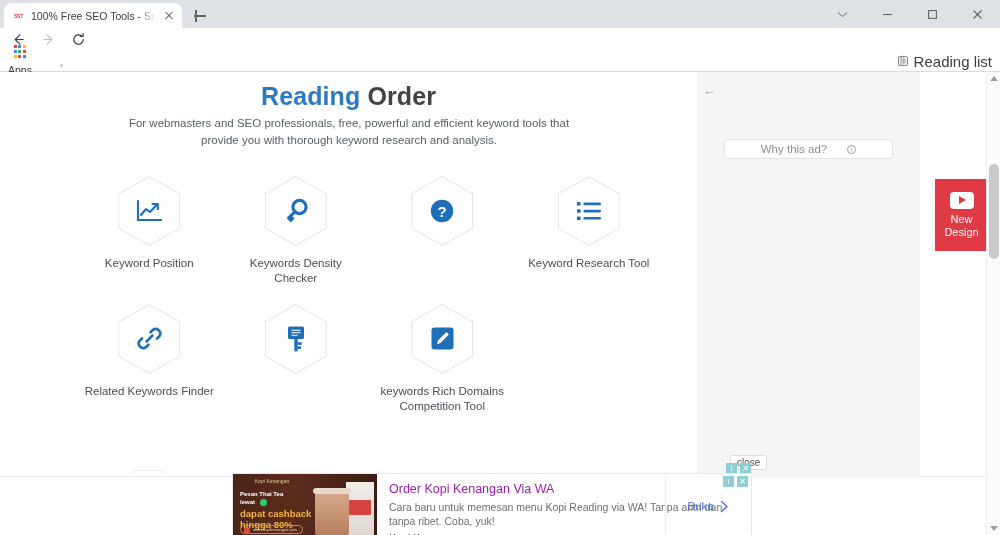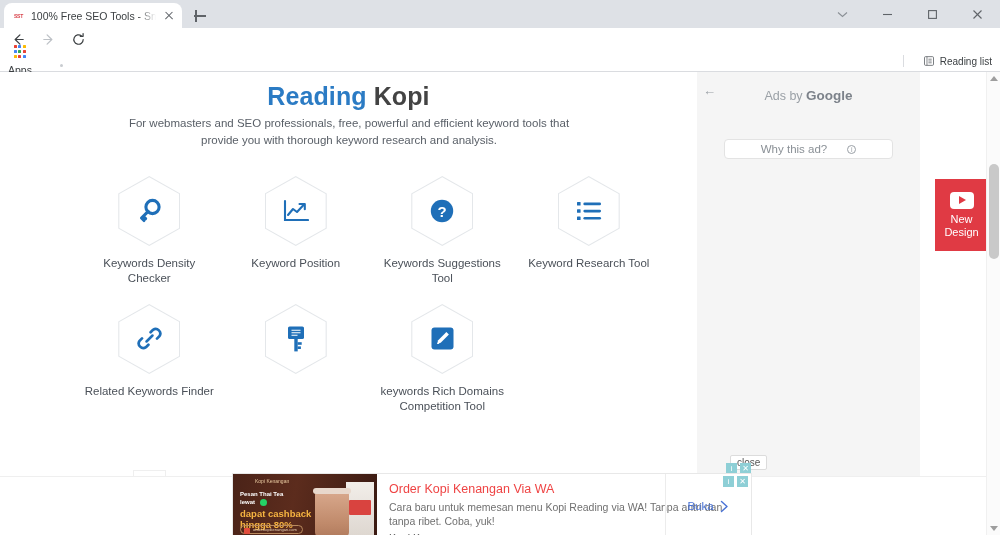--- a/index.html
+++ b/index.html
@@ -82,21 +82,21 @@
     display:flex; align-items:center;
   }
   .apps-btn { display:flex; align-items:center; gap:6px; margin-left:8px; cursor:pointer;flex-direction:column; }
   .apps-grid { display:grid; grid-template-columns:repeat(3,3px); grid-template-rows:repeat(3,3px); gap:1.6px; }
   .apps-grid i { width:3px; height:3px; border-radius:.5px; display:block; }
   .apps-label { font-size:10.5px; color:#3c4043; }
   .bm-sep { position:absolute; right:96px; top:5px; width:1px; height:12px; background:#dadce0; }
   .reading {
     position:absolute; right:8px; top:0; height:22px; display:flex; align-items:center; gap:5px; cursor:pointer;
   }
-  .reading-label { font-size:10px; color:#3c4043; }
+  .reading-label { font-size:15px; color:#3c4043; }
   .dot-placeholder { position:absolute; left:60px; top:14px; width:3px; height:3px; background:#c8ccd0; border-radius:50%; }
 
   
   .viewport {
     position:absolute; top:72px; left:0; width:1000px; height:463px;
     background:#fff; overflow:hidden;
   }
 
   
   .content { position:absolute; top:0; left:0; width:697px; height:463px; background:#fff; }
@@ -227,21 +227,21 @@
   }
   .ad-box {
     position:absolute; right:3px; bottom:0; width:28px; height:56px;
     background:linear-gradient(to bottom,#f2eee9,#ddd6cf);
   }
   .ad-box-label {
     position:absolute; top:18px; left:3px; width:22px; height:15px;
     background:#d9433f; border-radius:1px;
   }
   .ad-body { flex:1 1 auto; padding:7px 10px 0 12px; position:relative; }
-  .ad-title { font-size:12.5px; color:#ef4444; line-height:16px; }
+  .ad-title { font-size:12.5px; color:#a21caf; line-height:16px; }
   .ad-desc { font-size:10.5px; color:#707070; line-height:14px; margin-top:3px; }
   .ad-brand { font-size:10.5px; color:#555; margin-top:4px; }
   .ad-cta {
     position:absolute; right:0; top:0; width:86px; height:64px;
     border-left:1px solid #ececec; display:flex; align-items:center;
     justify-content:center; gap:5px; cursor:pointer;
   }
   .ad-cta-label { font-size:11.5px; color:#4a73d6; }
   .ad-marks { position:absolute; top:2px; right:3px; display:flex; gap:3px; }
   .mark {
@@ -373,77 +373,73 @@
         <line x1="7.2" y1="10.4" x2="11.6" y2="10.4" stroke="#5f6368" stroke-width="1"></line>
       </svg>
       <span class="reading-label">Reading list</span>
     </div>
   </div>
 
   <div class="viewport">
 
     <div class="ad-col">
       <div class="ad-back">←</div>
-      <div class="ads-by">
-        <span>Ads by </span><b>Google</b>
-      </div>
       <div class="btn-why">
         <span>Why this ad?</span>
         <span class="info-circle">i</span>
       </div>
     </div>
     <div class="right-white"></div>
 
     <div class="content">
       <div class="page-title">
-        <span class="hl">Reading</span><span> Kopi</span>
+        <span class="hl">Reading</span><span> Order</span>
       </div>
       <div class="page-sub">For webmasters and SEO professionals, free, powerful and efficient keyword tools that provide you with thorough keyword research and analysis.</div>
 
       <div class="tools">
 
         <div class="tool-row">
-          <div class="tool">
-            <div class="hexwrap">
-              <div class="hex-border"></div>
-              <div class="hex-inner">
-                <svg width="26" height="26" viewBox="0 0 26 26">
-                  <circle cx="16.5" cy="9" r="6.6" fill="none" stroke="#1f6fb8" stroke-width="3.1"></circle>
-                  <path d="M12.2 13.3 L5.5 20 M7.2 18.3 L9.6 20.7 M5.5 20 L8 22.5" fill="none" stroke="#1f6fb8" stroke-width="3.1" stroke-linecap="round"></path>
-                </svg>
-              </div>
-            </div>
-            <div class="tool-label">Keywords Density Checker</div>
-          </div>
-
           <div class="tool">
             <div class="hexwrap">
               <div class="hex-border"></div>
               <div class="hex-inner">
                 <svg width="26" height="24" viewBox="0 0 26 24">
                   <path d="M2 2 V21 H25" fill="none" stroke="#1f6fb8" stroke-width="2.1" stroke-linecap="round"></path>
                   <path d="M5 16 L10 10 L14 13 L21 5.5" fill="none" stroke="#1f6fb8" stroke-width="2.1" stroke-linecap="round" stroke-linejoin="round"></path>
                   <path d="M16.5 5 H21.8 V10.2" fill="none" stroke="#1f6fb8" stroke-width="2.1" stroke-linecap="round" stroke-linejoin="round"></path>
                 </svg>
               </div>
             </div>
             <div class="tool-label">Keyword Position</div>
           </div>
 
           <div class="tool">
             <div class="hexwrap">
               <div class="hex-border"></div>
               <div class="hex-inner">
                 <svg width="26" height="26" viewBox="0 0 26 26">
+                  <circle cx="16.5" cy="9" r="6.6" fill="none" stroke="#1f6fb8" stroke-width="3.1"></circle>
+                  <path d="M12.2 13.3 L5.5 20 M7.2 18.3 L9.6 20.7 M5.5 20 L8 22.5" fill="none" stroke="#1f6fb8" stroke-width="3.1" stroke-linecap="round"></path>
+                </svg>
+              </div>
+            </div>
+            <div class="tool-label">Keywords Density Checker</div>
+          </div>
+
+          <div class="tool">
+            <div class="hexwrap">
+              <div class="hex-border"></div>
+              <div class="hex-inner">
+                <svg width="26" height="26" viewBox="0 0 26 26">
                   <circle cx="13" cy="13" r="11.2" fill="#1f6fb8"></circle>
                   <text x="13" y="18.6" font-family="Liberation Sans, sans-serif" font-size="15" font-weight="bold" fill="#fff" text-anchor="middle">?</text>
                 </svg>
               </div>
             </div>
-            <div class="tool-label">Keywords Suggestions Tool</div>
           </div>
 
           <div class="tool">
             <div class="hexwrap">
               <div class="hex-border"></div>
               <div class="hex-inner">
                 <svg width="26" height="22" viewBox="0 0 26 22">
                   <rect x="1" y="2" width="3.6" height="3.6" rx=".6" fill="#1f6fb8"></rect>
                   <rect x="1" y="9.2" width="3.6" height="3.6" rx=".6" fill="#1f6fb8"></rect>
                   <rect x="1" y="16.4" width="3.6" height="3.6" rx=".6" fill="#1f6fb8"></rect>

